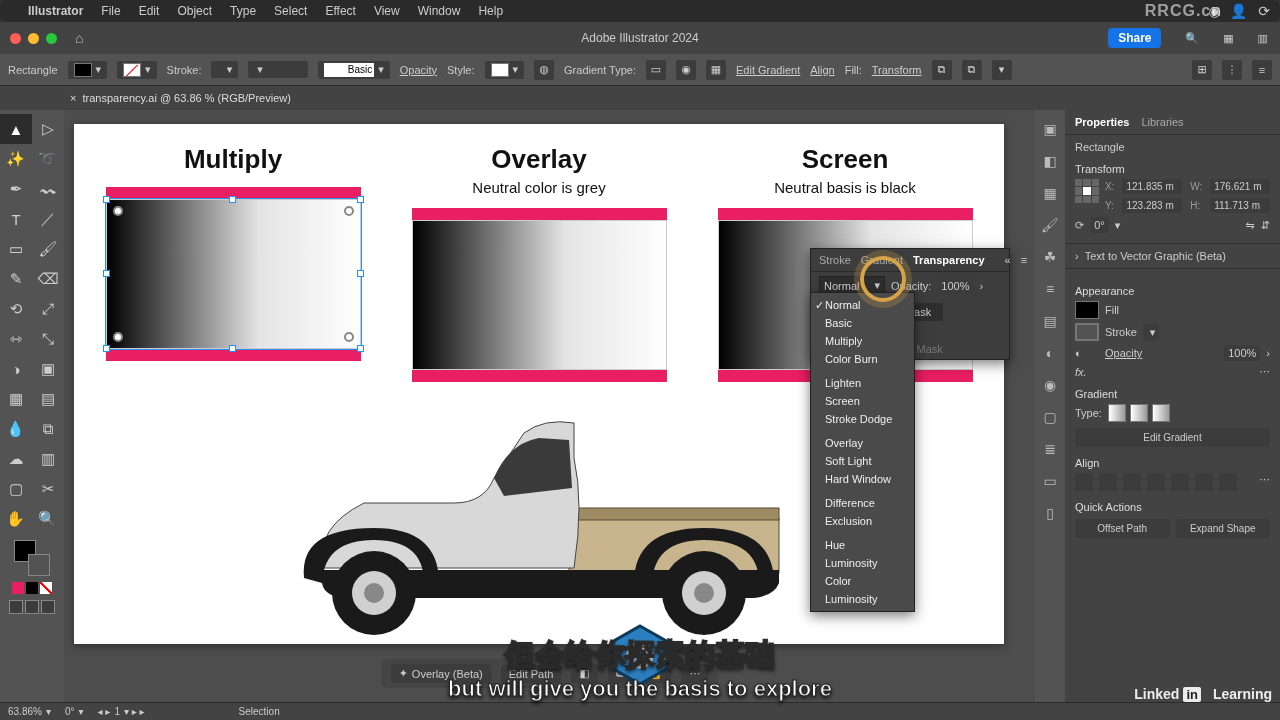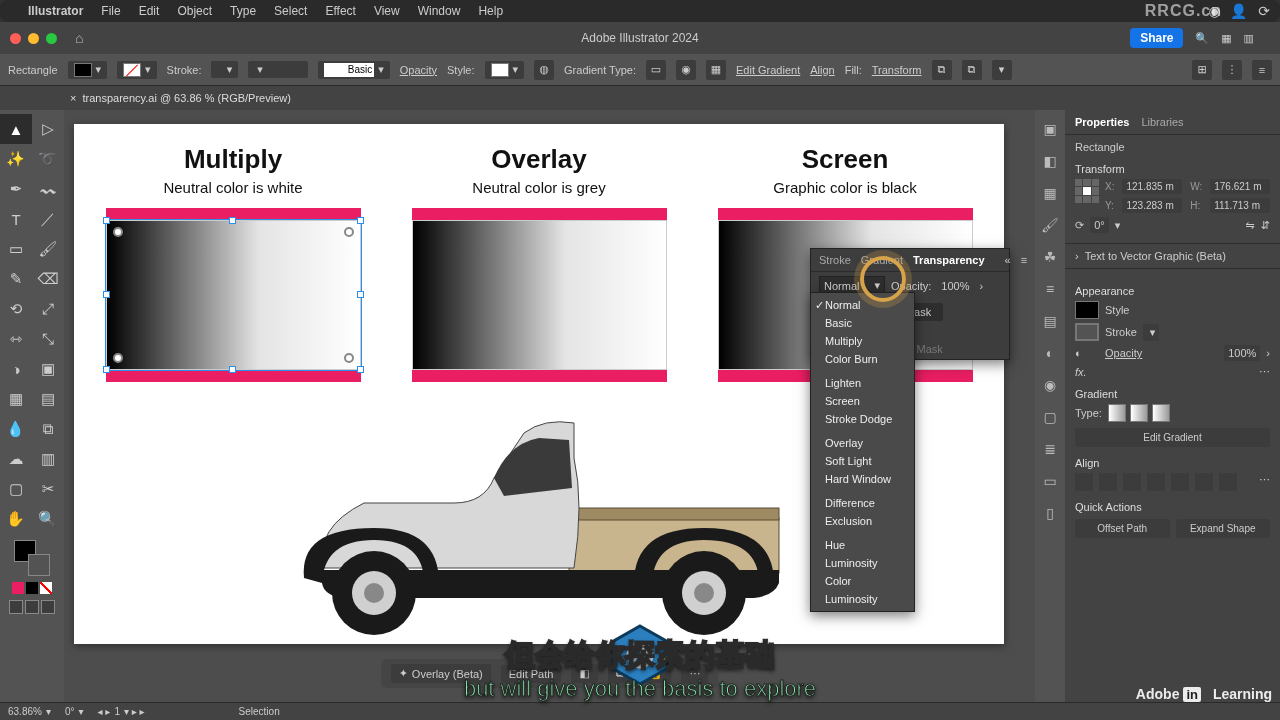--- a/index.html
+++ b/index.html
@@ -12,21 +12,21 @@
   .mac-menubar .spacer { flex: 1; }
   .mac-menubar .right-icons { display: flex; gap: 10px; align-items: center; font-size: 14px; }
 
   
   .app-titlebar { height: 32px; background: #434343; display: flex; align-items: center; position: relative; }
   .traffic-lights { display: flex; gap: 7px; margin-left: 10px; }
   .dot { width: 11px; height: 11px; border-radius: 50%; }
   .dot.red { background: #ff5f57; } .dot.yellow { background: #febc2e; } .dot.green { background: #28c840; }
   .home-btn { margin-left: 18px; color: #bbb; font-size: 14px; }
   .app-title { position: absolute; left: 50%; transform: translateX(-50%); font-size: 12px; color: #ccc; }
-  .title-right { margin-left: auto; display: flex; align-items: center; gap: 12px; margin-right: 26px; }
+  .title-right { margin-left: auto; display: flex; align-items: center; gap: 24px; margin-right: 12px; }
   .share-btn { background: #1473e6; color: #fff; padding: 3px 10px; border-radius: 4px; font-size: 12px; font-weight: 600; }
 
   
   .control-bar { height: 32px; background: #535353; display: flex; align-items: center; gap: 10px; padding: 0 8px; font-size: 11px; border-bottom: 1px solid #2a2a2a; }
   .control-bar .dropdown { display:inline-flex; align-items:center; gap:4px; background:#3c3c3c; padding:2px 6px; border-radius:2px;}
   .swatch { width: 18px; height: 14px; border: 1px solid #777; display:inline-block; }
   .swatch.black { background:#000; } .swatch.white { background:#fff; } .swatch.none { background:#fff; position:relative;}
   .swatch.none::after { content:""; position:absolute; left:0; right:0; top:50%; border-top:1px solid red; transform:rotate(-45deg);}
   .basic-line { width:50px; height:14px; background:#fff; display:inline-flex; align-items:center; justify-content:flex-end; padding-right:2px; font-size:10px; color:#000;}
   .tiny-btn { width:20px; height:20px; display:inline-flex; align-items:center; justify-content:center; background:#3c3c3c; border-radius:2px;}
@@ -113,21 +113,21 @@
   
   .blend-list { position:absolute; left:810px; top:292px; width:105px; background:#4a4a4a; border:1px solid #222; box-shadow:0 4px 12px rgba(0,0,0,.5); z-index:45; padding:3px 0;}
   .blend-list div { padding:3px 14px; color:#eee; font-size:11px;}
   .blend-list div.sel::before { content:"✓"; position:absolute; left:4px; }
   .blend-list .group-gap { height:6px; }
   .highlight-ring { position:absolute; left:860px; top:256px; width:46px; height:46px; border:4px solid #d6a24a; border-radius:50%; z-index:50; box-shadow:0 0 0 6px rgba(214,162,74,.25);}
 
   
   .subtitle-wrap { position:absolute; left:50%; bottom:18px; transform:translateX(-50%); z-index:60; text-align:center; width:720px;}
   .subtitle-wrap .cn { font-size:30px; font-weight:900; color:#bef264; -webkit-text-stroke:2px #2a2a2a; text-shadow:0 2px 4px #000;}
-  .subtitle-wrap .en { font-size:22px; font-weight:400; color:#86efac; -webkit-text-stroke:1px #222; text-shadow:0 2px 4px #000;}
+  .subtitle-wrap .en { font-size:22px; font-weight:700; color:#ffffff; -webkit-text-stroke:1px #222; text-shadow:0 2px 4px #000;}
   .logo-badge { position:absolute; left:50%; bottom:34px; transform:translateX(-50%); width:62px; height:62px; z-index:59;}
 
   
   .status-bar { height:18px; background:#434343; display:flex; align-items:center; gap:14px; padding:0 8px; font-size:10px; position:absolute; bottom:0; left:0; right:0; border-top:1px solid #2a2a2a;}
   .status-bar .dd{display:inline-flex;align-items:center;gap:4px;}
 
   
   .watermark { position:absolute; top:2px; right:58px; font-size:16px; font-weight:900; letter-spacing:1px; color:#fff; opacity:.55; z-index:70; }
 
   
@@ -258,21 +258,20 @@
       <div class="dm"></div>
     </div>
   </div>
 
   <div class="canvas-wrap">
     <div class="artboard">
       <div class="cols">
 
         <div class="col">
           <h2>Multiply</h2>
-          <div class="sub">Neutral color is white</div>
           <div class="pinkbar"></div>
           <div class="gradbox sel-box sel-handles">
             <div class="g" style="top:6px;left:6px;"></div>
             <div class="g" style="top:6px;right:6px;"></div>
             <div class="g" style="bottom:6px;left:6px;"></div>
             <div class="g" style="bottom:6px;right:6px;"></div>
             <div class="h" style="top:-4px;left:-4px;"></div>
             <div class="h" style="top:-4px;right:-4px;"></div>
             <div class="h" style="bottom:-4px;left:-4px;"></div>
             <div class="h" style="bottom:-4px;right:-4px;"></div>
@@ -287,21 +286,21 @@
         <div class="col">
           <h2>Overlay</h2>
           <div class="sub">Neutral color is grey</div>
           <div class="pinkbar"></div>
           <div class="gradbox"></div>
           <div class="pinkbar bottom"></div>
         </div>
 
         <div class="col">
           <h2>Screen</h2>
-          <div class="sub">Graphic color is black</div>
+          <div class="sub">Neutral basis is black</div>
           <div class="pinkbar"></div>
           <div class="gradbox"></div>
           <div class="pinkbar bottom"></div>
         </div>
       </div>
 
       <svg class="truck" viewBox="0 0 520 230">
         <rect x="295" y="110" width="210" height="55" fill="#c8b48d" stroke="#5b4d33"></rect>
         <rect x="295" y="100" width="210" height="12" fill="#9e8a63" stroke="#5b4d33"></rect>
         <path d="M50 160 Q40 120 90 95 L180 95 Q210 95 220 70 L250 25 Q270 10 300 15 L300 50 Q310 95 300 160 Z" fill="#d8d8d8" stroke="#444"></path>
@@ -387,21 +386,21 @@
 
     <div class="disclose">
       <span>›</span>
       <span>Text to Vector Graphic (Beta)</span>
     </div>
 
     <div class="panel-body">
       <div class="sect-title">Appearance</div>
       <div class="row">
           <span class="sw24"></span>
-          <span>Style</span>
+          <span>Fill</span>
         </div>
       <div class="row">
           <span class="sw24" style="background:#535353;border:2px solid #777;"></span>
           <span>Stroke</span>
           <span class="tval">&nbsp;▾</span>
         </div>
       <div class="row">
           <span style="width:24px;">◐</span>
           <span style="text-decoration:underline;">Opacity</span>
           <span style="flex:1;"></span>
@@ -512,21 +511,21 @@
   <polygon points="32,2 60,18 60,46 32,62 4,46 4,18" fill="#2b7fbf" stroke="#0e3a5a" stroke-width="3"></polygon>
   <circle cx="32" cy="32" r="14" fill="#fff"></circle>
   <text x="32" y="38" text-anchor="middle" font-size="14" font-weight="900" fill="#2b7fbf">人</text>
 </svg>
 <div class="subtitle-wrap">
   <div class="cn">但会给你探索的基础</div>
   <div class="en">but will give you the basis to explore</div>
 </div>
 
 <div class="linkedin">
-  <span>Adobe</span><span class="in">in</span>&nbsp;<span>Learning</span>
+  <span>Linked</span><span class="in">in</span>&nbsp;<span>Learning</span>
 </div>
 
 <div class="status-bar">
   <span class="dd"><span>63.86%</span> ▾</span>
   <span class="dd"><span>0°</span> ▾</span>
   <span class="dd">◂ ▸ <span>1</span> ▾ ▸ ▸</span>
   <span style="margin-left:80px;">Selection</span>
 </div>
 
 </body></html>

